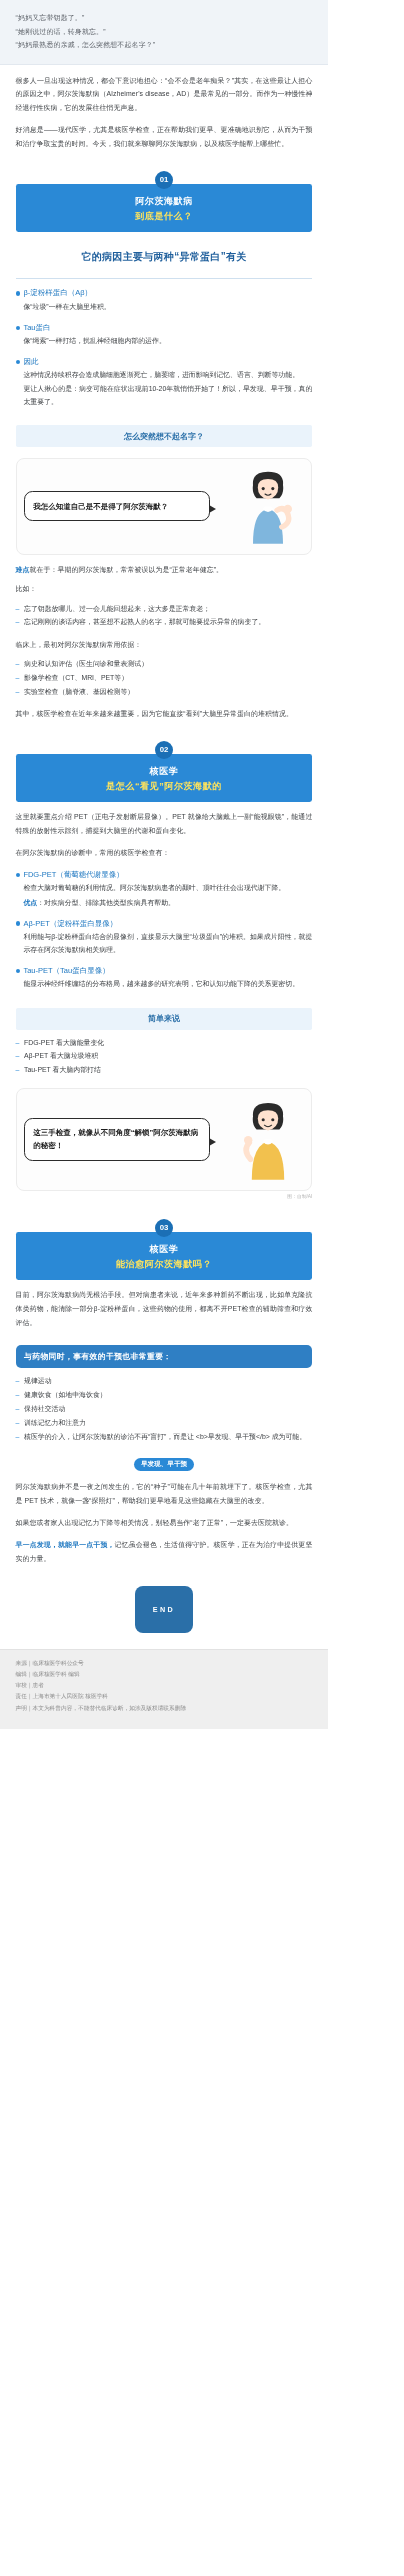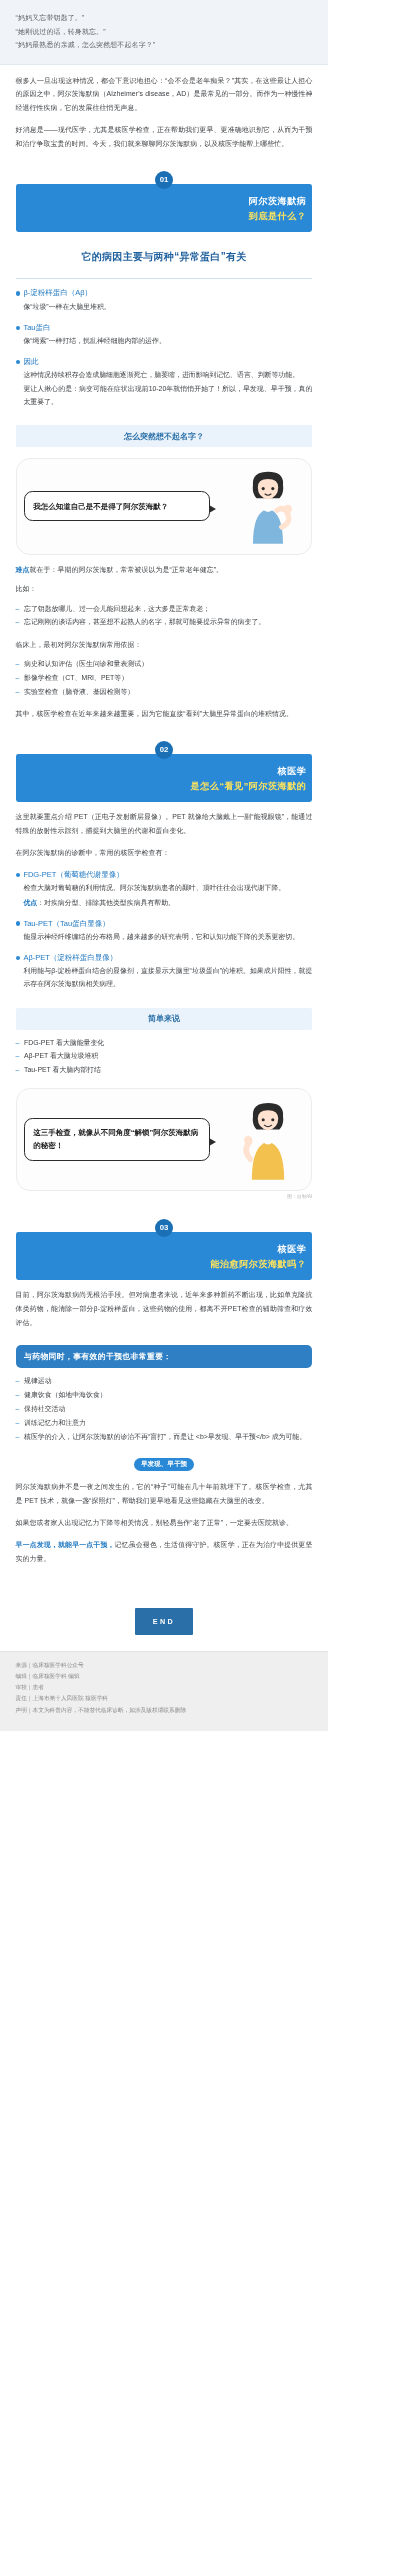--- a/index.html
+++ b/index.html
@@ -65,21 +65,20 @@
     background: #2a89d6;
     color: #ffffff;
     font-size: 9px;
     font-weight: bold;
     padding: 9.6px 6px 7.2px 6px;
     border-radius: 2.4px;
     line-height: 1.7;
     letter-spacing: 0.6px;
     position: relative;
     z-index: 1;
-    text-align: right;
   }
   .sec-bar .hl { color: #ffe45c; }
   
   .sub-head {
     margin: 18px 0 0 0;
     text-align: center;
     font-size: 10px;
     font-weight: bold;
     color: #1f5f9c;
     letter-spacing: 0.3px;
@@ -115,21 +114,21 @@
     line-height: 1.95;
     color: #3d4044;
     margin: 1.2px 0 0 7.8px;
     text-align: justify;
   }
   
   .comic {
     margin: 10.8px 0 0 0;
     background: #fdfdfd;
     border: 0.6px solid #ececec;
-    border-radius: 14px;
+    border-radius: 8px;
     padding: 8.4px 7.2px;
     display: flex;
     align-items: center;
     gap: 22px;
     min-height: 90px;
   }
   .bubble {
     position: relative;
     border: 1.2px solid #2b2b2b;
     border-radius: 8.4px;
@@ -185,23 +184,22 @@
     margin: 20.4px 0 0 0;
     text-align: center;
   }
   .end-pill {
     display: inline-block;
     background: #2a6fa8;
     color: #fff;
     font-size: 7.2px;
     letter-spacing: 2.4px;
     font-weight: bold;
-    padding: 9px 18px;
-    border-radius: 1px;
-    margin-top: 22px;
+    padding: 19px 18px;
+    border-radius: 8px;
   }
   
   .footer {
     margin-top: 15.6px;
     background: #efefef;
     padding: 8.4px 15.6px 15.6px 15.6px;
     border-top: 0.6px solid #e2e2e2;
   }
   .footer div {
     font-size: 5.7px; color: #8b8b8b; line-height: 1.95;
@@ -317,31 +315,31 @@
       </div>
       <div class="bullet-body">检查大脑对葡萄糖的利用情况。阿尔茨海默病患者的颞叶、顶叶往往会出现代谢下降。</div>
       <div class="bullet-body">
         <span class="accent">优点</span><span>：对疾病分型、排除其他类型疾病具有帮助。</span>
       </div>
     </div>
 
     <div>
       <div class="bullet-title">
         <span class="dot"></span>
+        <span>Aβ-PET（淀粉样蛋白显像）</span>
+      </div>
+      <div class="bullet-body">利用能与β-淀粉样蛋白结合的显像剂，直接显示大脑里“垃圾蛋白”的堆积。如果成片阳性，就提示存在阿尔茨海默病相关病理。</div>
+    </div>
+
+    <div>
+      <div class="bullet-title">
+        <span class="dot"></span>
         <span>Tau-PET（Tau蛋白显像）</span>
       </div>
       <div class="bullet-body">能显示神经纤维缠结的分布格局，越来越多的研究表明，它和认知功能下降的关系更密切。</div>
-    </div>
-
-    <div>
-      <div class="bullet-title">
-        <span class="dot"></span>
-        <span>Aβ-PET（淀粉样蛋白显像）</span>
-      </div>
-      <div class="bullet-body">利用能与β-淀粉样蛋白结合的显像剂，直接显示大脑里“垃圾蛋白”的堆积。如果成片阳性，就提示存在阿尔茨海默病相关病理。</div>
     </div>
 
     <div class="sub-head2">简单来说</div>
     <ul class="plain">
       <li>FDG-PET 看大脑能量变化</li>
       <li>Aβ-PET 看大脑垃圾堆积</li>
       <li>Tau-PET 看大脑内部打结</li>
     </ul>
 
     <div class="comic">

